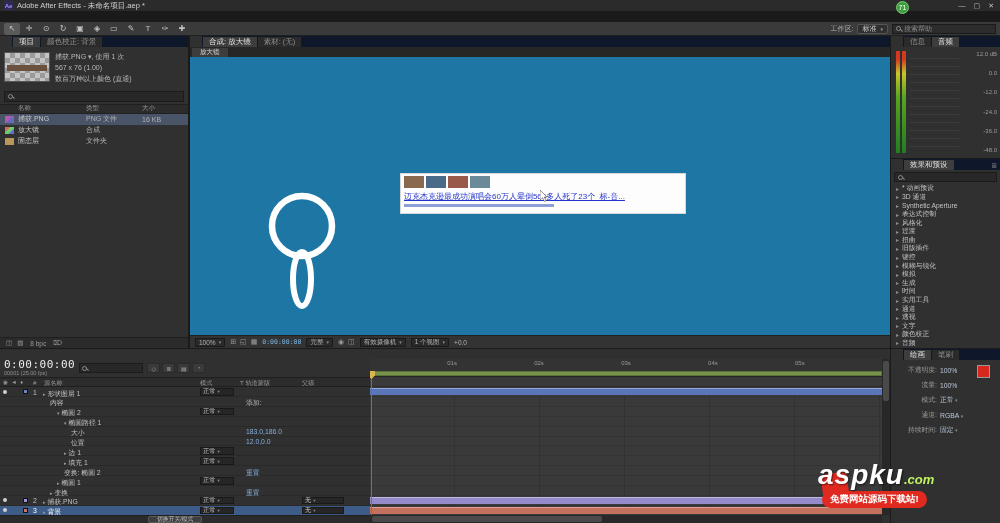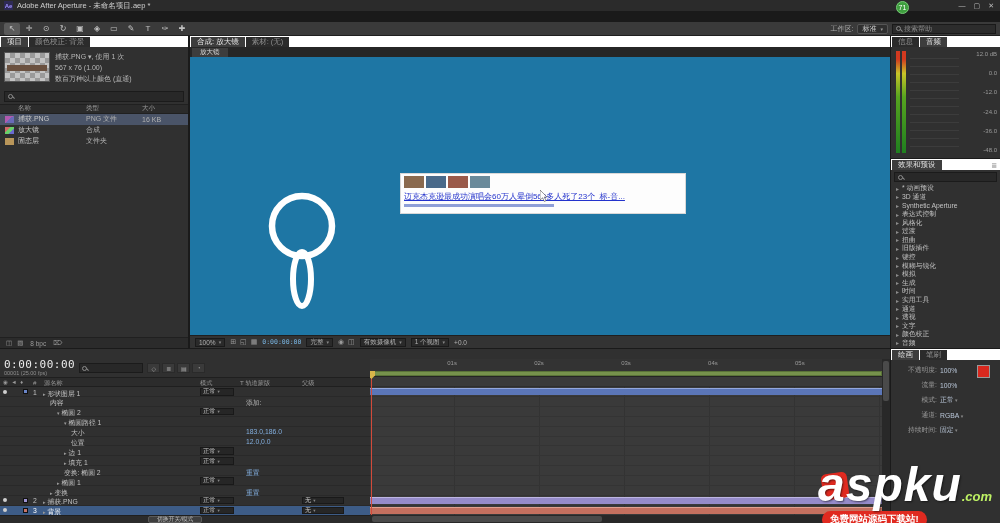--- a/index.html
+++ b/index.html
@@ -23,21 +23,21 @@
 .tb-label{font-size:7px;color:#aaa;}
 .tb-dd{background:#2f2f2f;border:1px solid #555;border-radius:2px;font-size:7px;color:#ccc;
   padding:0 4px;height:10px;display:flex;align-items:center;gap:4px;}
 .tb-dd::after{content:"▾";font-size:5px;color:#999;}
 .tb-search{background:#2c2c2c;border:1px solid #1a1a1a;width:104px;height:10px;font-size:7px;color:#8a8a8a;
   display:flex;align-items:center;gap:3px;padding:0 3px;}
 #badge{position:absolute;left:896px;top:1px;width:13px;height:13px;border-radius:50%;background:#3f9f3f;
   border:1px solid #77cc77;color:#fff;font-size:7px;display:flex;align-items:center;justify-content:center;z-index:40;}
 
 
-.tabbar{height:11px;background:#ffffff;display:flex;align-items:flex-end;gap:1px;padding-left:1px;font-size:7.5px;}
+.tabbar{height:11px;background:#0f172a;display:flex;align-items:flex-end;gap:1px;padding-left:1px;font-size:7.5px;margin-left:12px;}
 .tab{height:10px;padding:0 6px;background:#2b2b2b;color:#8f8f8f;display:flex;align-items:center;gap:3px;white-space:nowrap;}
 .tab.active{background:#3d3d3d;color:#e0e0e0;}
 .pmenu{margin-left:auto;color:#888;font-size:7px;padding:0 3px;}
 .mag{width:5px;height:5px;border:1px solid #8a8a8a;border-radius:50%;position:relative;flex:none;}
 .mag::after{content:"";position:absolute;width:3px;height:1px;background:#8a8a8a;transform:rotate(45deg);right:-2.5px;bottom:-0.5px;}
 
 
 #project{position:absolute;left:0;top:36px;width:189px;height:312px;background:#303030;border-right:1px solid #1a1a1a;}
 #proj-preview{display:flex;gap:5px;padding:5px 4px;font-size:7px;color:#b8b8b8;line-height:1.55;}
 .thumb{width:46px;height:30px;flex:none;border:1px solid #555;position:relative;
@@ -165,33 +165,33 @@
 .prow{display:flex;align-items:center;gap:3px;}
 .plabel{color:#9a9a9a;width:42px;text-align:right;flex:none;}
 .pval{color:#b9c6d8;}
 .prow.hasdd .pval::after{content:" ▾";font-size:5px;color:#888;}
 #swatch{position:absolute;right:10px;top:16px;width:13px;height:13px;background:#d8281e;border:1px solid #999;z-index:2;}
 
 
 #wm{position:absolute;left:818px;top:461px;z-index:60;font-style:italic;}
 .wm-row{position:relative;line-height:1;}
 .wm-badge{position:absolute;left:4px;top:12px;width:26px;height:26px;background:#e02a20;border-radius:5px;transform:rotate(-8deg);z-index:-1;}
-.wm-brand{font-size:48px;font-weight:bold;color:#fff;letter-spacing:1px;text-shadow:1px 1px 2px rgba(0,0,0,.55);}
+.wm-brand{font-size:28px;font-weight:bold;color:#fff;letter-spacing:1px;text-shadow:1px 1px 2px rgba(0,0,0,.55);}
 .wm-tld{font-size:13px;color:#bef264;font-weight:bold;}
 .wm-slogan{margin-top:2px;margin-left:4px;background:#e02a20;color:#fff;font-size:9.5px;font-weight:bold;font-style:normal;
   padding:2px 8px;border-radius:9px;width:max-content;}
 </style>
 </head>
 <body>
 
 <div class="app">
 
   <div id="titlebar">
     <span class="ae-logo">Ae</span>
-    <span>Adobe After Aperture - 未命名项目.aep *</span>
+    <span>Adobe After Effects - 未命名项目.aep *</span>
     <span class="winbtns">
       <span>—</span>
       <span>▢</span>
       <span>✕</span>
     </span>
   </div>
   <div id="badge">71</div>
 
 
   <div id="toolbar">

